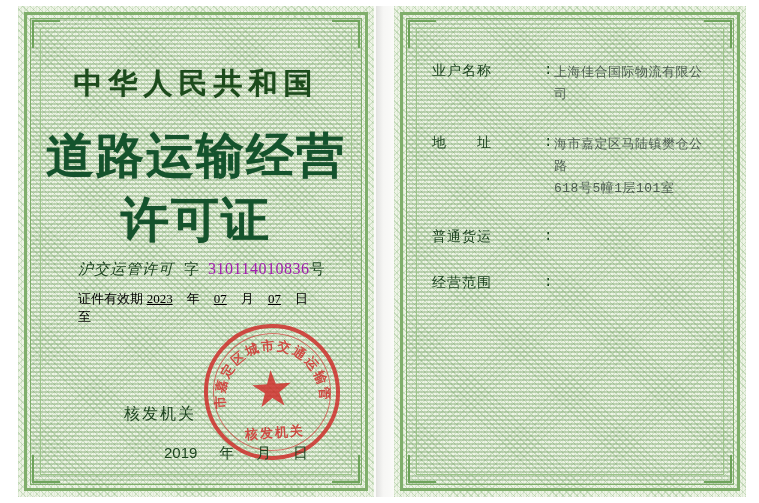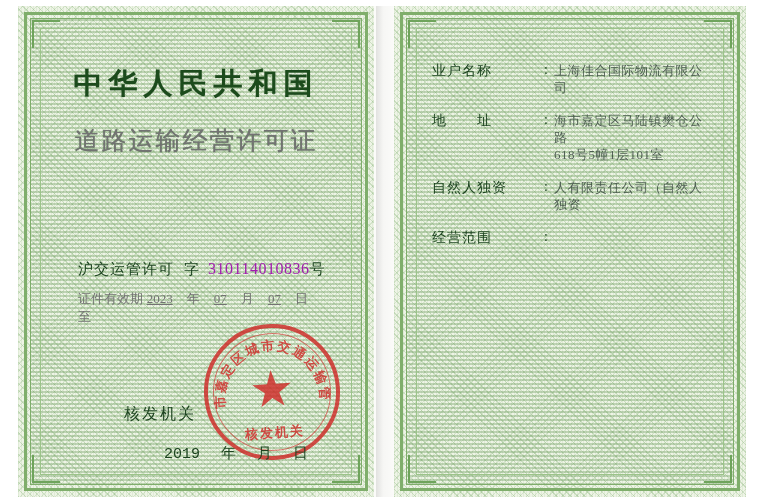--- a/index.html
+++ b/index.html
@@ -94,24 +94,24 @@
     color: #1c4b1c;
     text-shadow: 0 0 1px rgba(20,60,20,0.5);
   }
   .title-main {
     position: absolute;
     top: 92px;
     left: 0;
     right: 0;
     text-align: center;
     font-family: "DejaVu Serif", serif;
-    font-weight: normal;
-    font-size: 25px;
+    font-weight: bold;
+    font-size: 48px;
     letter-spacing: 2px;
-    color: #737373;
+    color: #14532d;
     text-shadow: 0 0 1px rgba(10,50,10,0.6);
   }
   .title-sub {
     position: absolute;
     top: 155px;
     left: 0;
     right: 0;
     text-align: center;
     font-family: "DejaVu Serif", serif;
     font-size: 22px;
@@ -124,40 +124,40 @@
     top: 228px;
     left: 34px;
     right: 26px;
     display: flex;
     align-items: baseline;
     font-family: "DejaVu Serif", serif;
     font-size: 15px;
     color: #1d4420;
     letter-spacing: 1px;
   }
-  .line-no .lbl { white-space: nowrap; }
+  .line-no .lbl { white-space: nowrap; font-style: italic; }
   .line-no .zi { margin-left: 10px; margin-right: 8px; }
   .line-no .num {
     font-family: "Liberation Serif", serif;
     font-size: 16px;
     letter-spacing: 0.5px;
     color: #a21caf;
   }
   .line-no .hao { margin-left: auto; }
 
   .line-valid {
     position: absolute;
     top: 258px;
     left: 34px;
     right: 40px;
     display: flex;
     align-items: baseline;
     font-family: "DejaVu Serif", serif;
     font-size: 13px;
-    color: #737373;
+    color: #000000;
   }
   .line-valid .v { font-family: "Liberation Serif", serif; font-size: 13px; text-decoration: underline; }
   .gap-s { display: inline-block; width: 16px; }
   .gap-m { display: inline-block; width: 26px; }
 
   .issuer {
     position: absolute;
     top: 372px;
     left: 80px;
     font-family: "DejaVu Serif", serif;
@@ -170,21 +170,21 @@
     position: absolute;
     top: 412px;
     left: 120px;
     right: 40px;
     display: flex;
     align-items: baseline;
     font-family: "DejaVu Serif", serif;
     font-size: 15px;
     color: #1d4420;
   }
-  .line-date .y { font-family: Liberation Mono, monospace; }
+  .line-date .y { font-family: Liberation Sans, sans-serif; }
 
   
   .seal {
     position: absolute;
     left: 160px;
     top: 292px;
     width: 128px;
     height: 128px;
     border-radius: 50%;
     border: 4px solid #cf2a27;
@@ -238,43 +238,43 @@
   
   .rows {
     position: absolute;
     top: 30px;
     left: 12px;
     right: 10px;
   }
   .row {
     display: flex;
     align-items: flex-start;
-    margin-bottom: 16px;
-    font-family: Liberation Serif, serif;
+    margin-bottom: 28px;
+    font-family: Liberation Mono, monospace;
   }
   .row .label {
     width: 112px;
     flex: none;
     font-size: 14px;
     color: #1d4420;
     letter-spacing: 1px;
     text-align: justify;
     white-space: nowrap;
   }
   .row .colon {
     width: 10px;
     flex: none;
     font-size: 14px;
     color: #1d4420;
   }
   .row .value {
     flex: 1;
     font-size: 13px;
     color: #33433a;
-    line-height: 17px;
+    line-height: 22px;
     opacity: 0.82;
     letter-spacing: 0.5px;
   }
   .row .value .l2 { display: block; }
 
   
   .fold {
     position: absolute;
     top: 0;
     left: 376px;
@@ -403,25 +403,22 @@
         <div class="row">
           <div class="label">地　　址</div>
           <div class="colon">:</div>
           <div class="value">
             <span class="l1">海市嘉定区马陆镇樊仓公路</span>
             <span class="l2">618号5幢1层101室</span>
           </div>
         </div>
 
         <div class="row">
-          <div class="label">自然人独资</div>
+          <div class="label">普通货运</div>
           <div class="colon">:</div>
-          <div class="value">
-            <span class="l1">人有限责任公司（自然人独资</span>
-          </div>
         </div>
 
         <div class="row">
           <div class="label">经营范围</div>
           <div class="colon">:</div>
         </div>
 
       </div>
     </div>
   </div>

